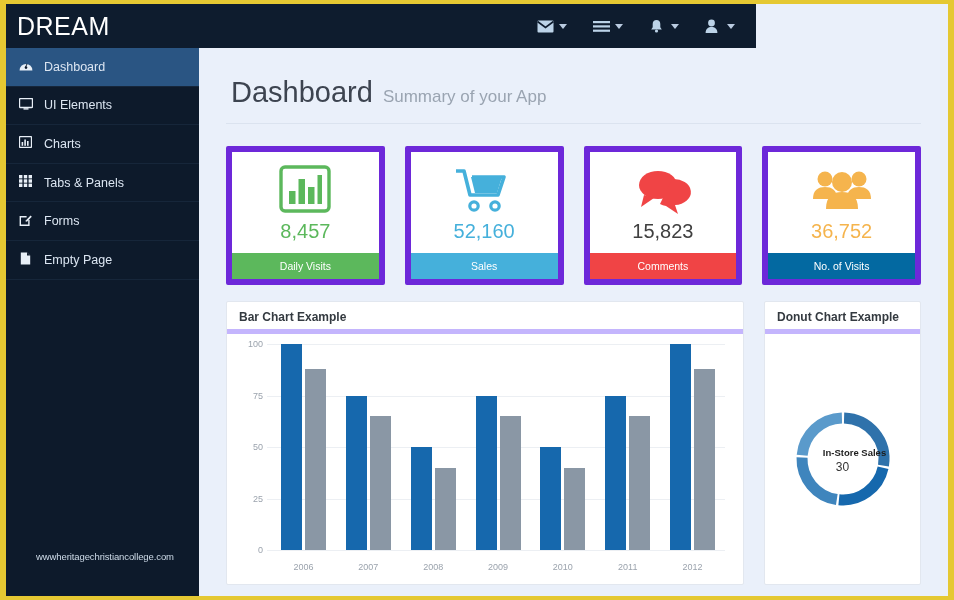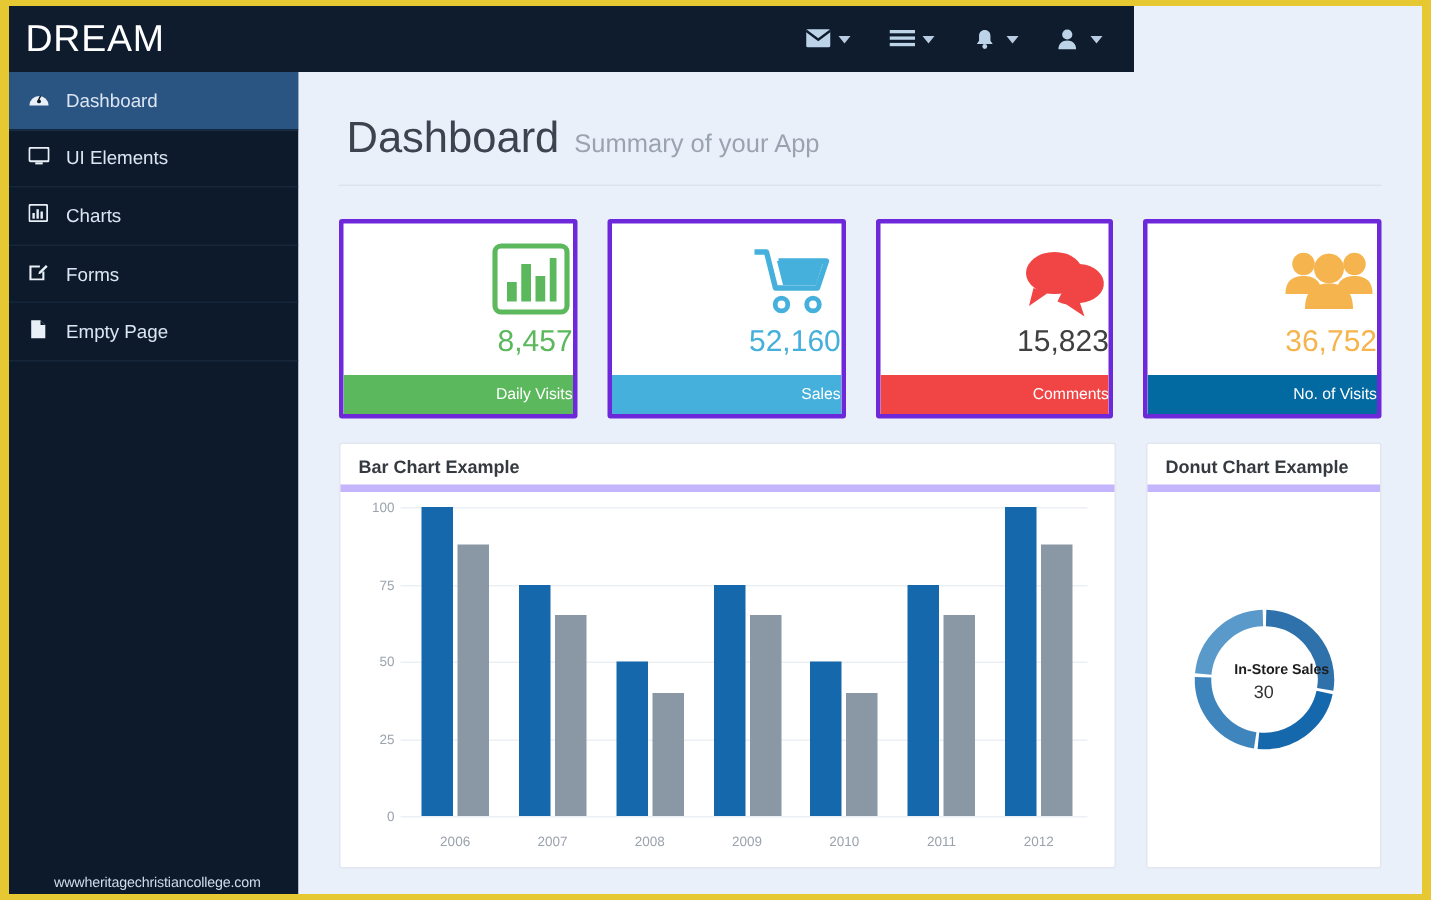--- a/index.html
+++ b/index.html
@@ -56,41 +56,41 @@
     width: 19px; margin-right: 9px; text-align: center;
     font-size: 12px; color: #e8eff7; display: inline-block;
   }
   .side-arrow {
     position: absolute; right: 12px; top: 12px;
     font-size: 11px; color: #93a6bb;
   }
   .watermark {
     position: absolute; left: 30px; top: 503px;
     font-size: 9.5px; color: #cfdce9;
-    white-space: nowrap; letter-spacing: -0.1px; margin-top: 32px;
+    white-space: nowrap; letter-spacing: -0.1px;
   }
   
   .main {
     position: absolute; left: 193px; top: 44px;
     width: 749px; height: 548px;
     background: #eaf0fa; padding: 0 27px;
   }
   .page-head {
     padding: 28px 0 14px 5px;
     border-bottom: 1px solid #dbe3ef;
     display: flex; align-items: baseline; gap: 10px;
   }
   .page-title { font-size: 29px; color: #3d4450; font-weight: 400; }
   .page-sub { font-size: 17px; color: #9aa4b1; font-weight: 400; }
   
   .cards { display: flex; gap: 20px; margin-top: 22px; }
   .card {
     width: 159px; background: #fff;
-    border: 3px solid #6d28d9; border-radius: 2px;
-    text-align: right; overflow: hidden;
+    border: 6px solid #6d28d9; border-radius: 2px;
+    text-align: center; overflow: hidden;
   }
   .card-icon { height: 68px; padding-top: 13px; }
   .card-val { font-size: 20px; padding-bottom: 10px; font-weight: 400; }
   .card-foot {
     height: 26px; line-height: 26px;
     font-size: 10.5px; color: #fff;
   }
   
   .panels { display: flex; gap: 20px; margin-top: 16px; }
   .panel {
@@ -216,20 +216,38 @@
         <svg width="13" height="12" viewBox="0 0 13 12">
             <rect x="0.5" y="0.5" width="12" height="11" rx="1" fill="none" stroke="#e8eff7" stroke-width="1.3"></rect>
             <rect x="2.6" y="6" width="1.6" height="3.8" fill="#e8eff7"></rect>
             <rect x="5.3" y="3.5" width="1.6" height="6.3" fill="#e8eff7"></rect>
             <rect x="8" y="5" width="1.6" height="4.8" fill="#e8eff7"></rect>
           </svg>
       </span>
       <span>Charts</span>
     </div>
 
+    <div class="side-item">
+      <span class="side-ic">
+        <svg width="13" height="12" viewBox="0 0 13 12">
+            <g fill="#e8eff7">
+              <rect x="0" y="0" width="3.4" height="3.4"></rect>
+              <rect x="4.8" y="0" width="3.4" height="3.4"></rect>
+              <rect x="9.6" y="0" width="3.4" height="3.4"></rect>
+              <rect x="0" y="4.3" width="3.4" height="3.4"></rect>
+              <rect x="4.8" y="4.3" width="3.4" height="3.4"></rect>
+              <rect x="9.6" y="4.3" width="3.4" height="3.4"></rect>
+              <rect x="0" y="8.6" width="3.4" height="3.4"></rect>
+              <rect x="4.8" y="8.6" width="3.4" height="3.4"></rect>
+              <rect x="9.6" y="8.6" width="3.4" height="3.4"></rect>
+            </g>
+          </svg>
+      </span>
+      <span>Tabs &amp; Panels</span>
+    </div>
 
 
     <div class="side-item">
       <span class="side-ic">
         <svg width="13" height="12" viewBox="0 0 13 12">
             <path d="M0.6 2 h7 v1.4 h-5.6 v7.2 h7.2 V6 h1.4 v6 H0.6 z" fill="#e8eff7"></path>
             <path d="M7 6.2 L11.6 1.6 L12.8 2.8 L8.2 7.4 L6.6 7.8 z" fill="#e8eff7"></path>
           </svg>
       </span>
       <span>Forms</span>

